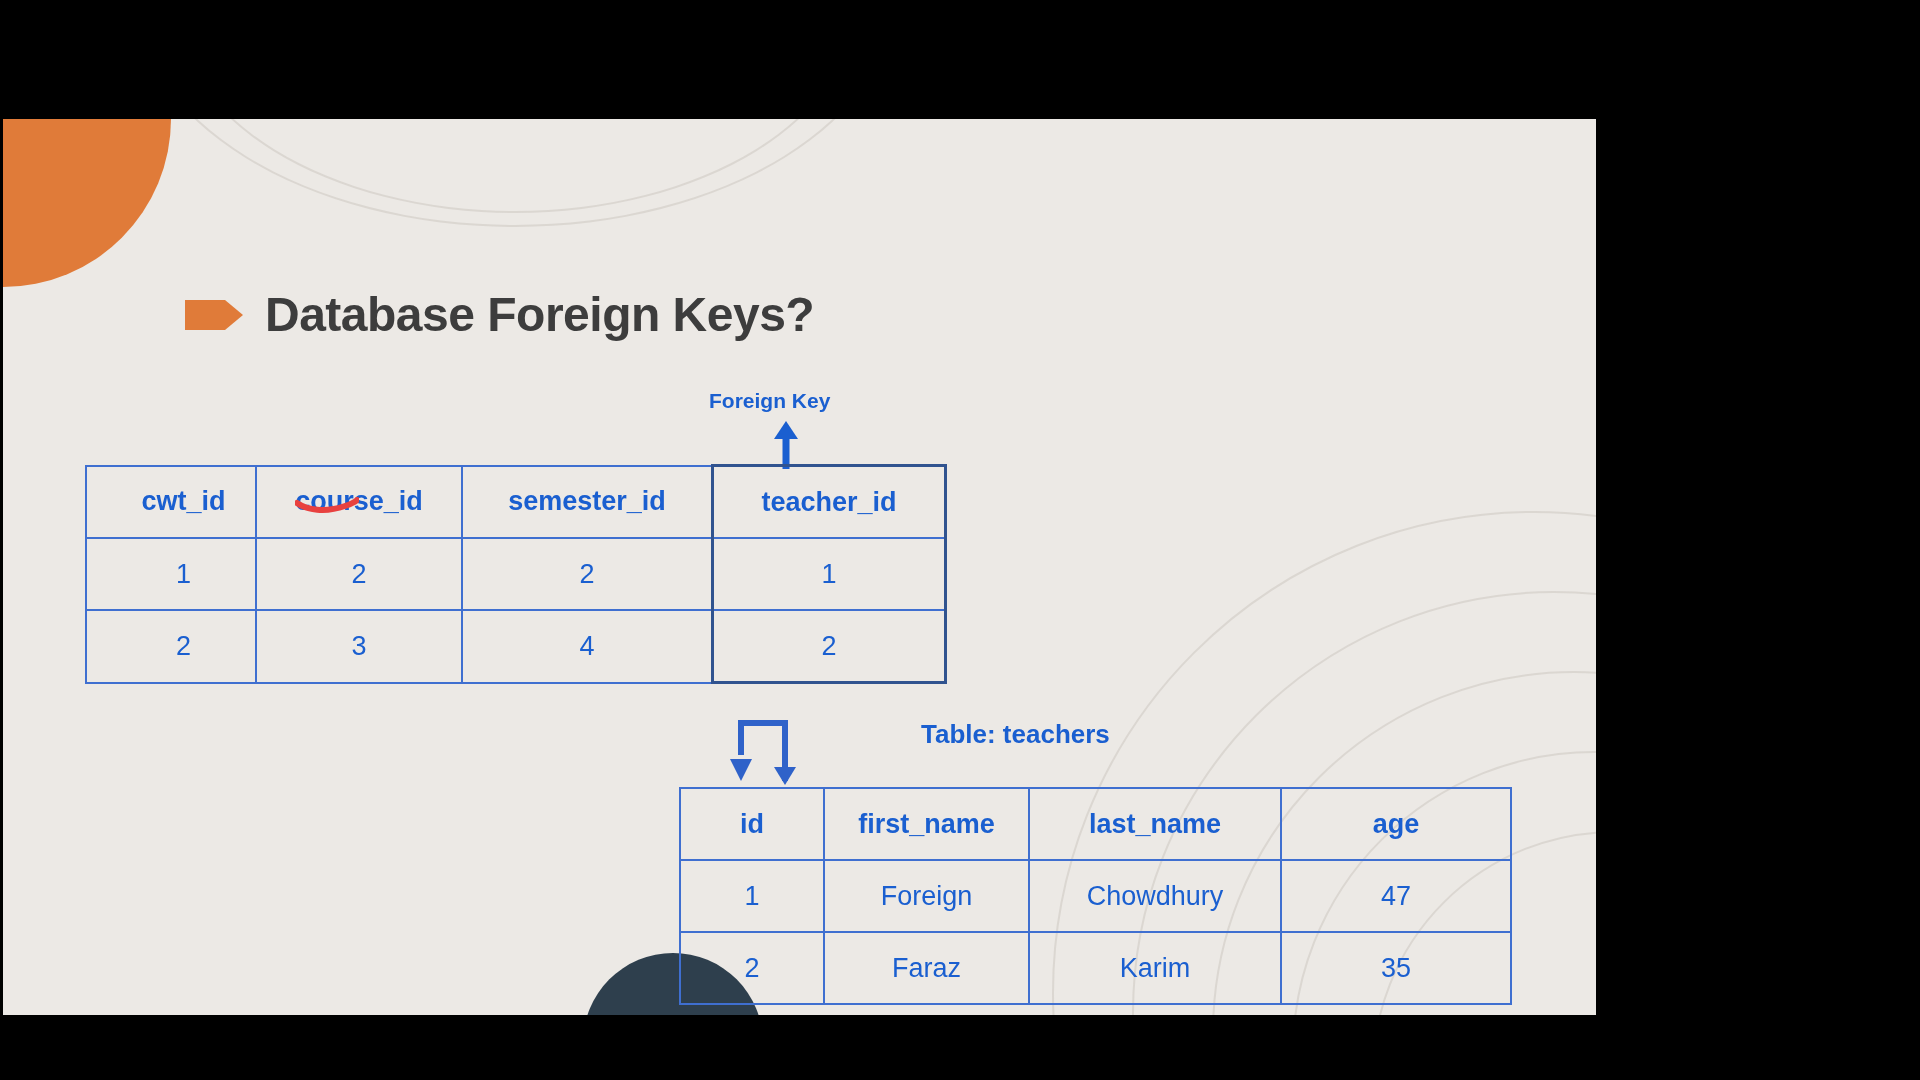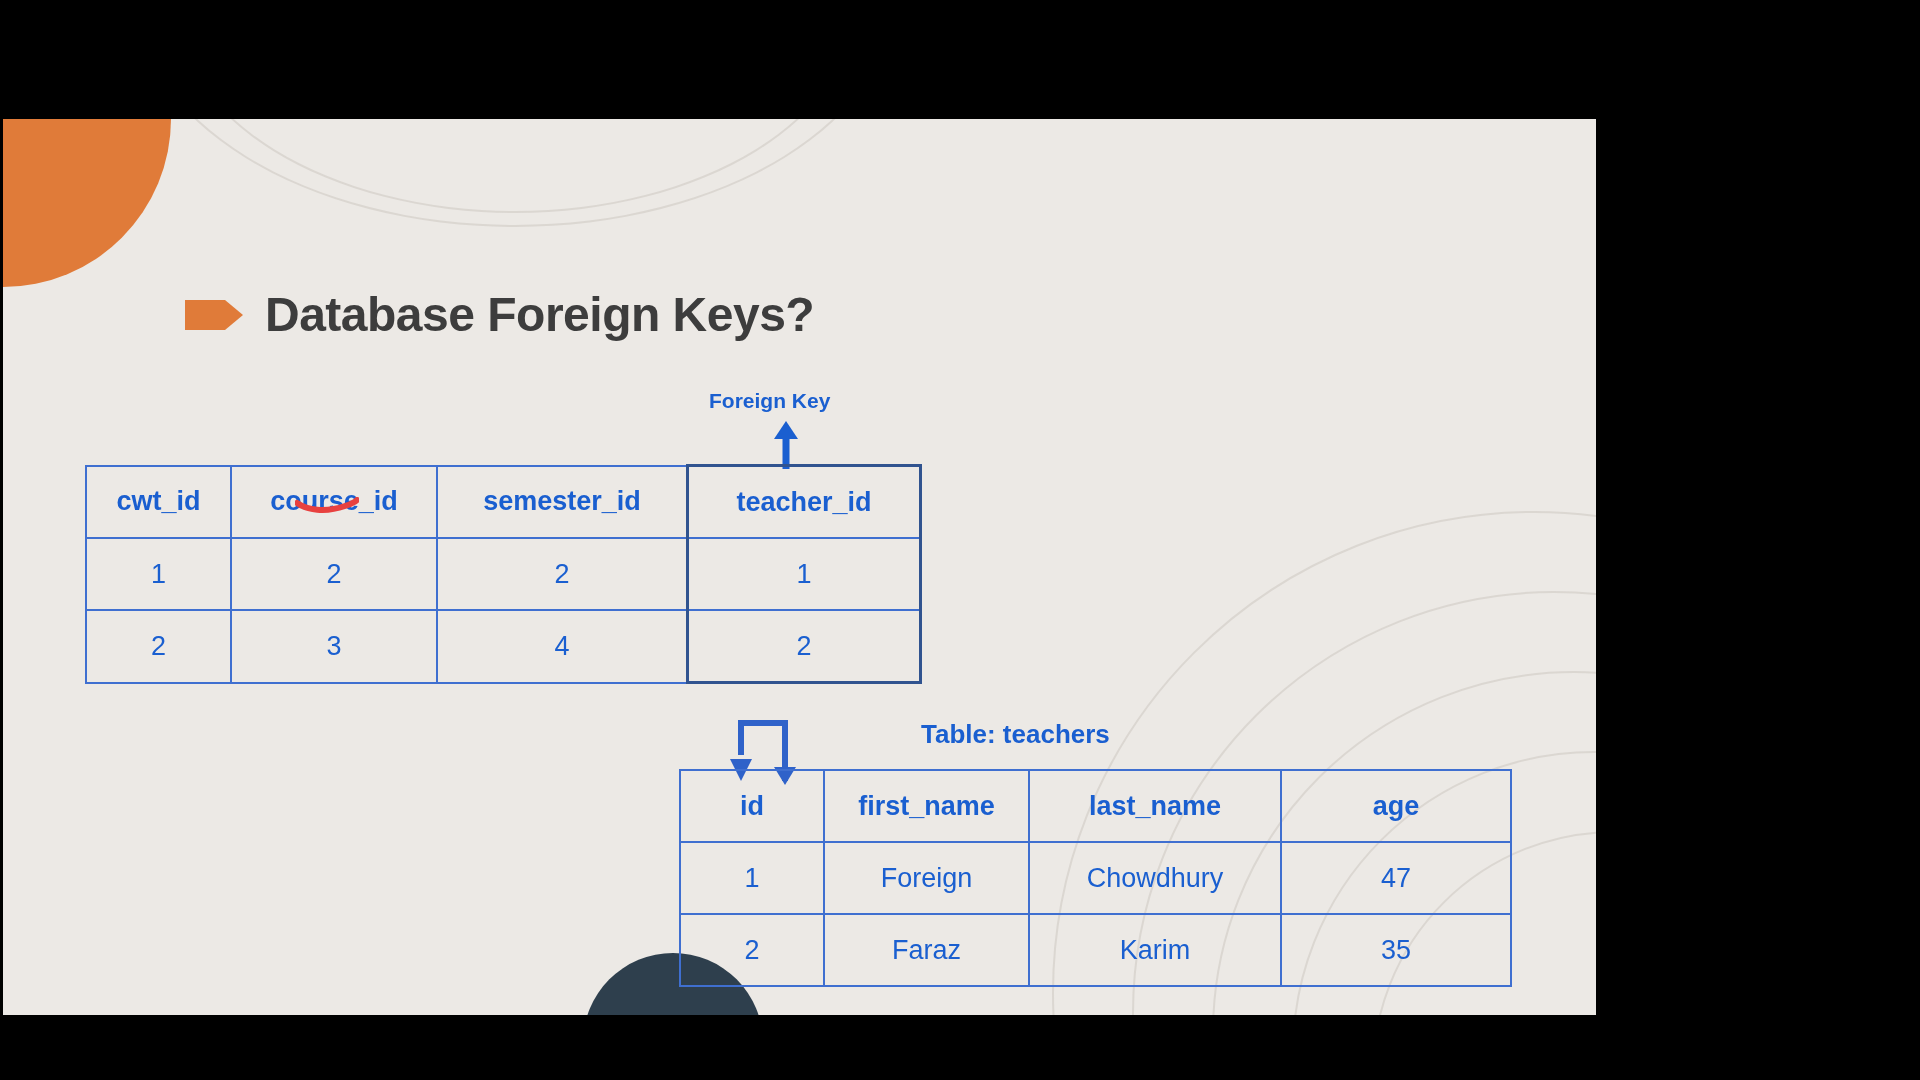--- a/index.html
+++ b/index.html
@@ -139,26 +139,26 @@
     height: 70px;
   }
   .fk-col {
     border-left: 3px solid #30538f !important;
     border-right: 3px solid #30538f !important;
   }
   .fk-col-top { border-top: 3px solid #30538f !important; }
   .fk-col-bottom { border-bottom: 3px solid #30538f !important; }
 
   #table-cwt { left: 82px; top: 345px; }
-  #table-cwt th:nth-child(1), #table-cwt td:nth-child(1) { width: 143px; }
+  #table-cwt th:nth-child(1), #table-cwt td:nth-child(1) { width: 143px; padding-left: 25px; }
   #table-cwt th:nth-child(2), #table-cwt td:nth-child(2) { width: 204px; }
   #table-cwt th:nth-child(3), #table-cwt td:nth-child(3) { width: 248px; }
   #table-cwt th:nth-child(4), #table-cwt td:nth-child(4) { width: 230px; }
 
-  #table-teachers { left: 676px; top: 650px; }
+  #table-teachers { left: 676px; top: 668px; }
   #table-teachers th:nth-child(1), #table-teachers td:nth-child(1) { width: 142px; }
   #table-teachers th:nth-child(2), #table-teachers td:nth-child(2) { width: 203px; }
   #table-teachers th:nth-child(3), #table-teachers td:nth-child(3) { width: 250px; }
   #table-teachers th:nth-child(4), #table-teachers td:nth-child(4) { width: 228px; }
 
   
   #ink-underline {
     position: absolute;
     left: 292px;
     top: 378px;

